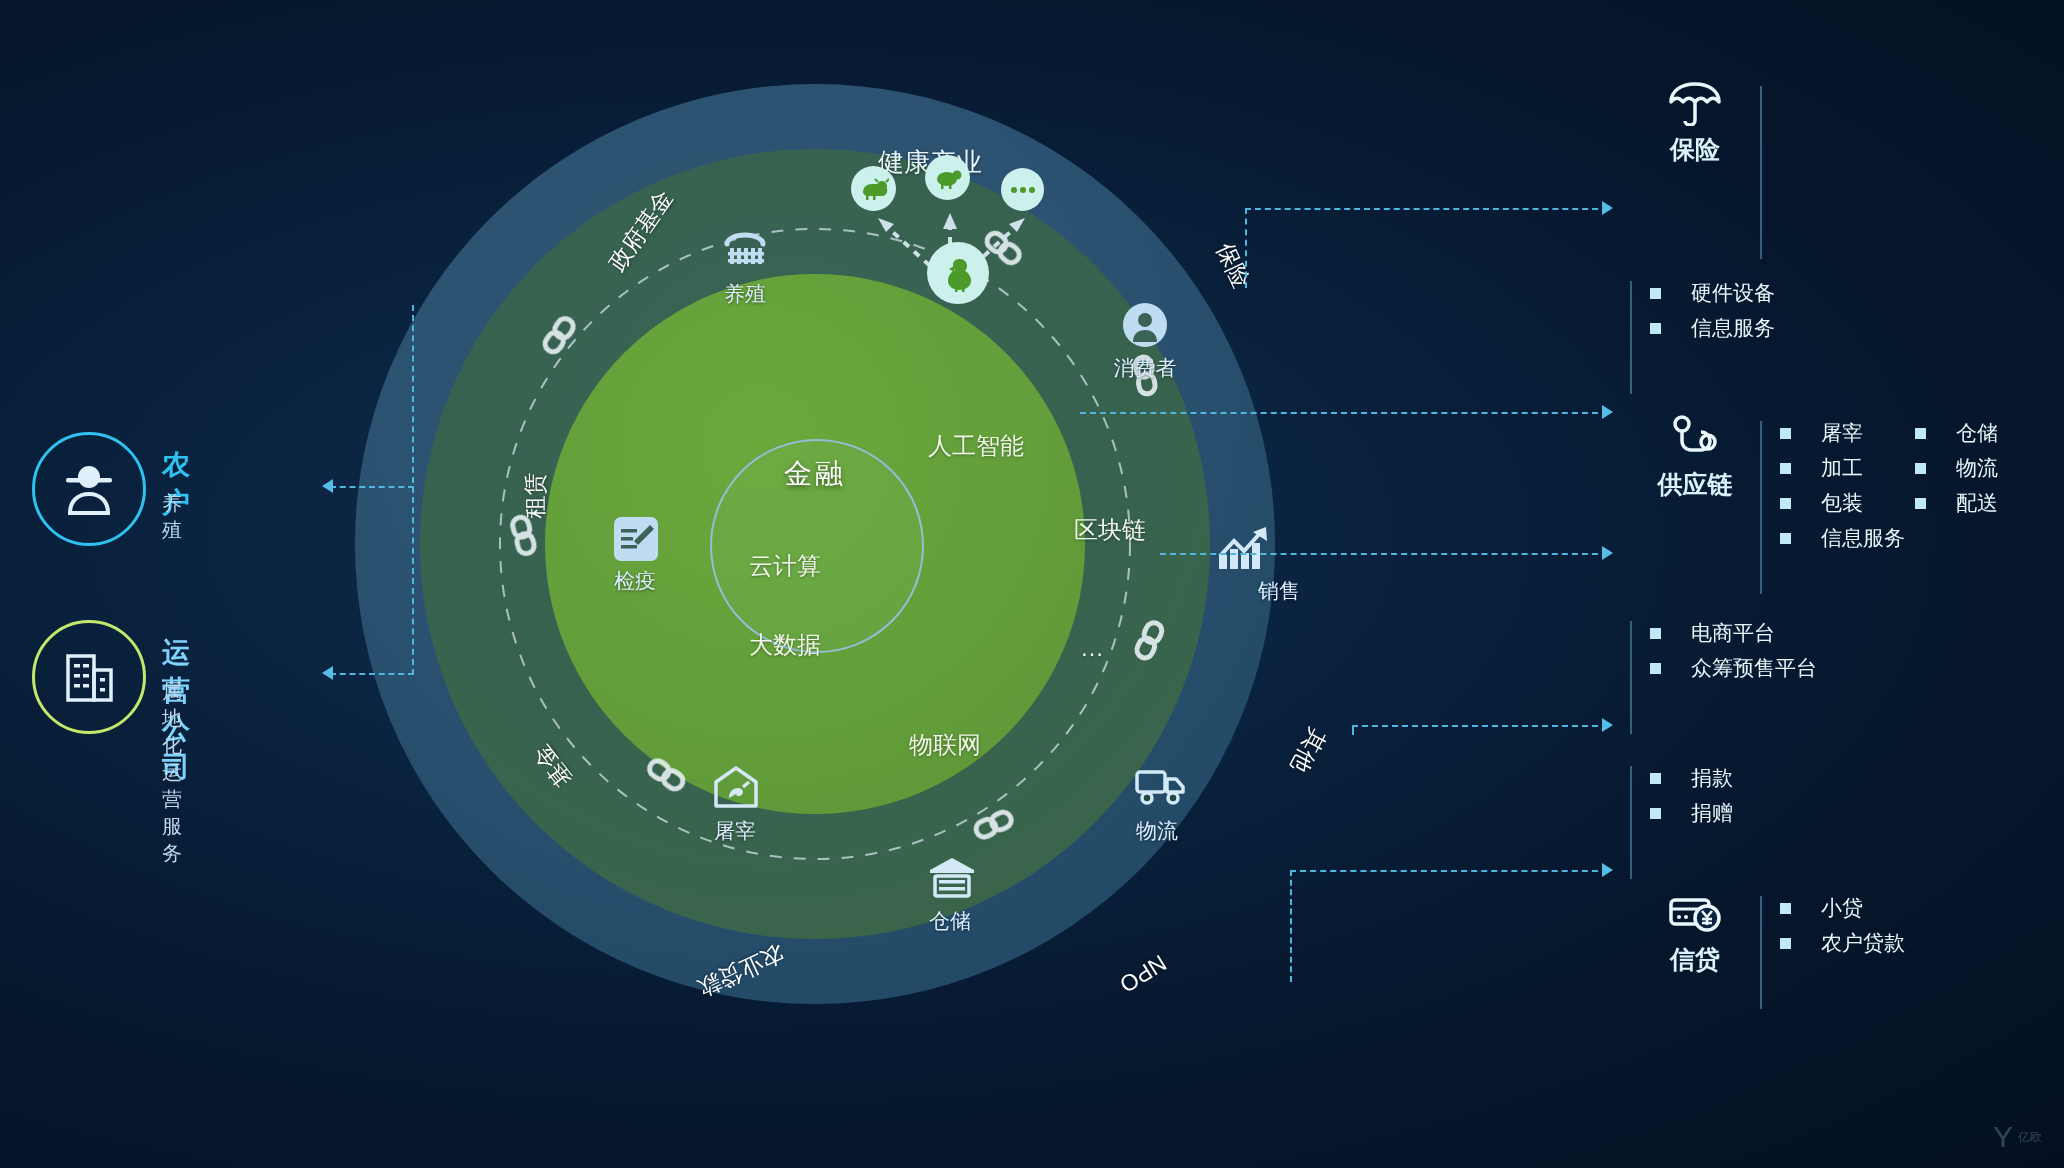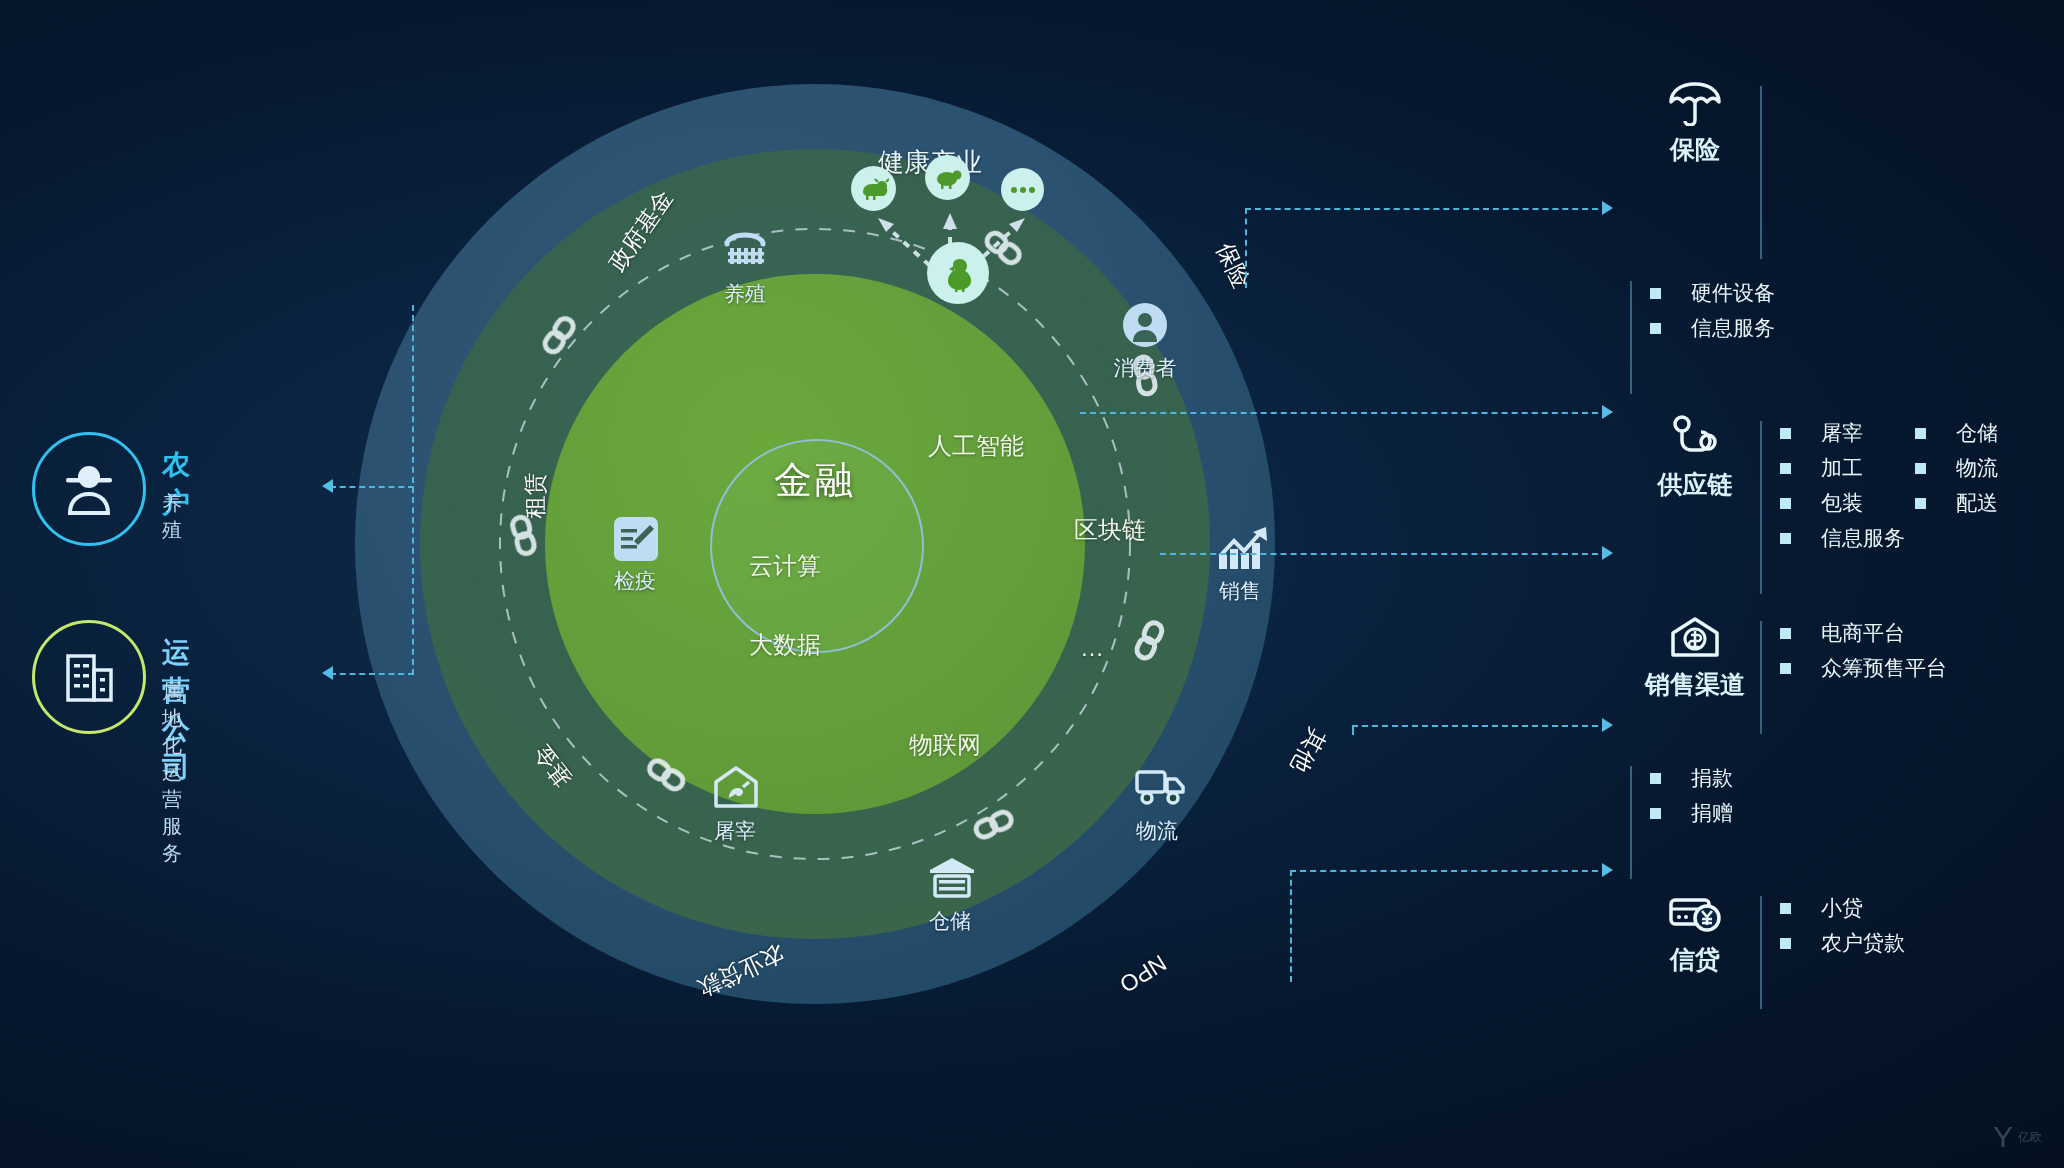--- a/index.html
+++ b/index.html
@@ -26,21 +26,21 @@
        text-shadow:0 1px 3px rgba(0,0,0,.45);}
   .node{position:absolute;width:120px;margin-left:-60px;text-align:center;color:#e8f4ff;}
   .node .ic{display:block;margin:0 auto 6px auto;width:46px;height:46px;}
   .node .cap{display:block;font-size:21px;color:#dceeff;text-shadow:0 1px 3px rgba(0,0,0,.5);}
   .arcword{position:absolute;color:#ffffff;font-size:23px;white-space:nowrap;
            text-shadow:0 1px 3px rgba(0,0,0,.5);}
 
   .innerword{position:absolute;color:#f0f7ea;font-size:24px;white-space:nowrap;
              text-shadow:0 1px 3px rgba(0,0,0,.35);transform:translate(-50%,-50%);}
   #core-label{position:absolute;left:815px;top:455px;transform:translateX(-50%);
-     font-size:38px;color:#ffffff;letter-spacing:3px;text-shadow:0 2px 5px rgba(0,0,0,.5);}
+     font-size:28px;color:#ffffff;letter-spacing:3px;text-shadow:0 2px 5px rgba(0,0,0,.5);}
   #overlay-title{position:absolute;left:650px;top:400px;font-size:33px;font-weight:bold;
      color:#000;letter-spacing:1px;z-index:60;white-space:nowrap;}
 
   
   .bubble{position:absolute;border-radius:50%;background:#ccf0ec;
           display:flex;align-items:center;justify-content:center;}
   .bubble svg{display:block;}
 
   
   .dash{position:absolute;border:0;}
@@ -203,21 +203,21 @@
     <span class="ic">
       <svg width="46" height="46" viewBox="0 0 46 46">
         <circle cx="23" cy="23" r="22" fill="#bfdcf2"></circle>
         <circle cx="23" cy="18" r="7" fill="#3a6455"></circle>
         <path d="M11 40c0-8 5-12 12-12s12 4 12 12z" fill="#3a6455"></path>
       </svg>
     </span>
     <span class="cap">消费者</span>
   </div>
 
-  <div class="node" style="left:1240px;top:525px;">
+  <div class="node" style="left:1240px;top:525px;text-align:right;">
     <span class="ic">
       <svg width="52" height="46" viewBox="0 0 52 46">
         <g fill="#d3e9f8">
           <rect x="2" y="30" width="8" height="14"></rect>
             <rect x="13" y="24" width="8" height="20"></rect>
           <rect x="24" y="28" width="8" height="16"></rect>
             <rect x="35" y="18" width="8" height="26"></rect>
         </g>
         <path d="M3 31L17 16 27 26 45 6" fill="none" stroke="#d3e9f8" stroke-width="4"></path>
         <polygon points="49,2 50,16 36,7" fill="#d3e9f8"></polygon>
@@ -429,30 +429,20 @@
         <div class="irow">
           <div class="icol">
               <span class="bullet"></span>
               <span class="itext">信息服务</span>
             </div>
         </div>
       </div>
     </div>
 
     <div class="rsec" style="top:545px;height:125px;">
-      <div class="left">
-        <div class="icon">
-          <svg width="56" height="46" viewBox="0 0 56 46">
-            <path d="M28 4L6 18v22h44V18z" fill="none" stroke="#eaf8fd" stroke-width="3.5" stroke-linejoin="round"></path>
-            <circle cx="28" cy="24" r="10" fill="none" stroke="#eaf8fd" stroke-width="3"></circle>
-            <path d="M28 16v16M24 20h7a3 3 0 0 1 0 6h-6a3 3 0 0 0 0 6h7" fill="none" stroke="#eaf8fd" stroke-width="2.6"></path>
-          </svg>
-        </div>
-        <div class="name">销售渠道</div>
-      </div>
       <div class="divider"></div>
       <div class="items">
         <div class="irow">
             <div class="icol" style="width:auto">
               <span class="bullet"></span>
               <span class="itext">电商平台</span>
             </div>
           </div>
         <div class="irow">
             <div class="icol" style="width:auto">

